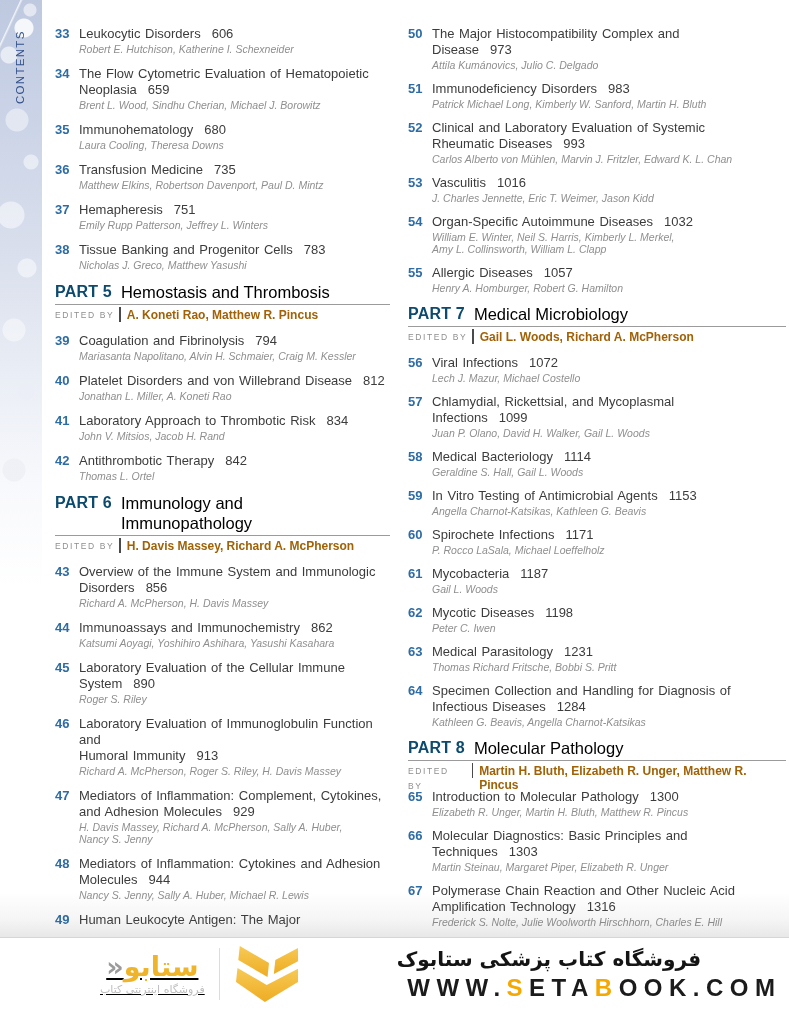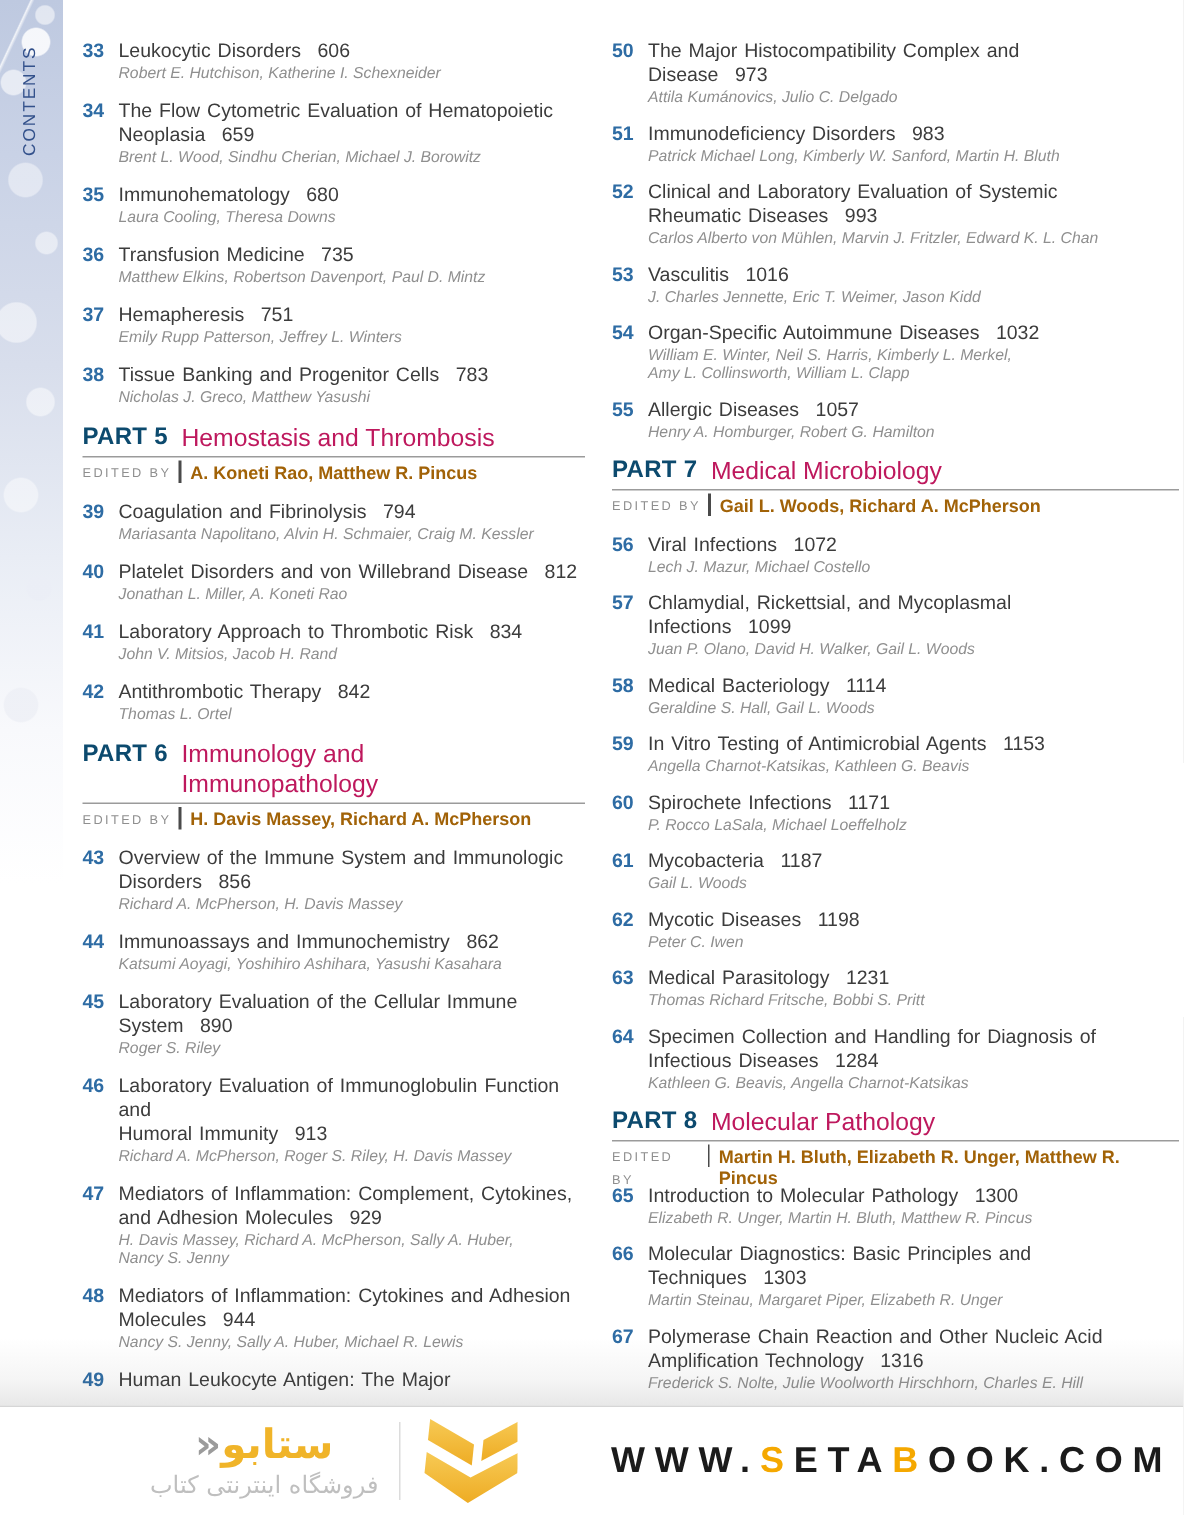--- a/index.html
+++ b/index.html
@@ -45,41 +45,41 @@
   .col-1 .chapter{margin-bottom:11px;}
   .ch-num{flex:none; width:24px; color:#2E6CA4; font-weight:bold; font-size:13px; line-height:16px;}
   .ch-body{flex:1; min-width:0;}
   .ch-title{font-size:13px; line-height:16px; color:#3C3C3C; white-space:pre-line; word-spacing:1px;}
   .ch-page{margin-left:11px; white-space:nowrap;}
   .ch-authors{font-size:10.5px; line-height:12px; color:#8F8F8F; font-style:italic; margin-top:1px; white-space:pre-line;}
 
   .part-block{margin:6px 0 8px 0;}
   .part-line{display:flex; align-items:flex-start;}
   .part-num{flex:none; color:#0c4a6e; font-weight:bold; font-size:16px; line-height:20px; margin-right:9px; letter-spacing:.2px;}
-  .part-title{color:#be185d; font-size:16.5px; line-height:20px; white-space:pre-line;}
+  .part-title{color:#000000; font-size:16.5px; line-height:20px; white-space:pre-line;}
   .part-rule{border-top:1px solid #9b9b9b; margin-top:2px; height:0;}
   .edited-row{display:flex; align-items:flex-start; margin-top:3px; height:17px;}
   .edited-label{font-size:8.5px; color:#8f8f8f; letter-spacing:1.6px; line-height:15px;}
   .edited-bar{flex:none; width:1.5px; height:15px; background:#4a4a4a; margin:-1px 6px 0 5px;}
   .editors{font-size:12px; font-weight:bold; color:#a16207; line-height:14px;}
 
   
   .scan-shadow{
     position:absolute; left:0; top:892px; width:789px; height:45px;
     background:linear-gradient(to bottom, rgba(90,90,90,0) 0%, rgba(90,90,90,.06) 60%, rgba(90,90,90,.14) 100%);
     border-bottom:1px solid #d6d6d6;
   }
 
   
   .footer{position:absolute; left:0; top:938px; width:789px; height:72px; background:#fff; display:flex; align-items:center;}
   .logo-group{display:flex; align-items:center; margin-left:100px;}
-  .logo-text{text-align:center; font-family:"DejaVu Sans",sans-serif;}
+  .logo-text{text-align:center; font-family:"DejaVu Sans",sans-serif;text-decoration:underline;}
   .logo-word{font-size:27px; font-weight:bold; color:#F0B429; line-height:30px; direction:rtl; unicode-bidi:bidi-override;}
   .lw-mark{color:#9B9B9B; font-weight:bold;}
-  .logo-tagline{font-size:16px; color:#BFBFBF; margin-top:1px; direction:rtl;}
+  .logo-tagline{font-size:11px; color:#BFBFBF; margin-top:1px; direction:rtl;}
   .logo-divider{width:1px; height:52px; background:#DCDCDC; margin:0 12px 0 14px;}
   .chevron-svg{display:block;}
   .site-group{margin-left:auto; margin-right:14px; text-align:right;}
   .store-title{font-size:20px; font-weight:bold; color:#141414; font-family:"DejaVu Sans",sans-serif; direction:rtl; padding-right:74px; margin-bottom:3px; line-height:24px;}
   .site-url{font-size:24px; font-weight:bold; color:#1b1b1b; letter-spacing:6.5px; margin-right:-6.5px; line-height:28px; white-space:nowrap;}
   .site-url .accent{color:#F5A800;}
 </style>
 </head>
 <body>
 
@@ -421,17 +421,18 @@
           </linearGradient>
         </defs>
         <g transform="skewX(-6) translate(6,0)">
           <polygon fill="url(#chv)" points="2,2 33,19 33,33 2,16"></polygon>
           <polygon fill="url(#chv)" points="39,16 64,2 64,16 39,30"></polygon>
           <polygon fill="url(#chv)" points="2,24 33,41 64,24 64,38 33,58 2,38"></polygon>
         </g>
       </svg>
     </div>
     <div class="site-group">
+      <div class="store-title">فروشگاه کتاب پزشکی ستابوک</div>
       <div class="site-url" id="site-url"><span>WWW.</span><span class="accent">S</span><span>ETA</span><span class="accent">B</span><span>OOK.COM</span></div>
     </div>
   </div>
 
 </div>
 
 </body></html>

